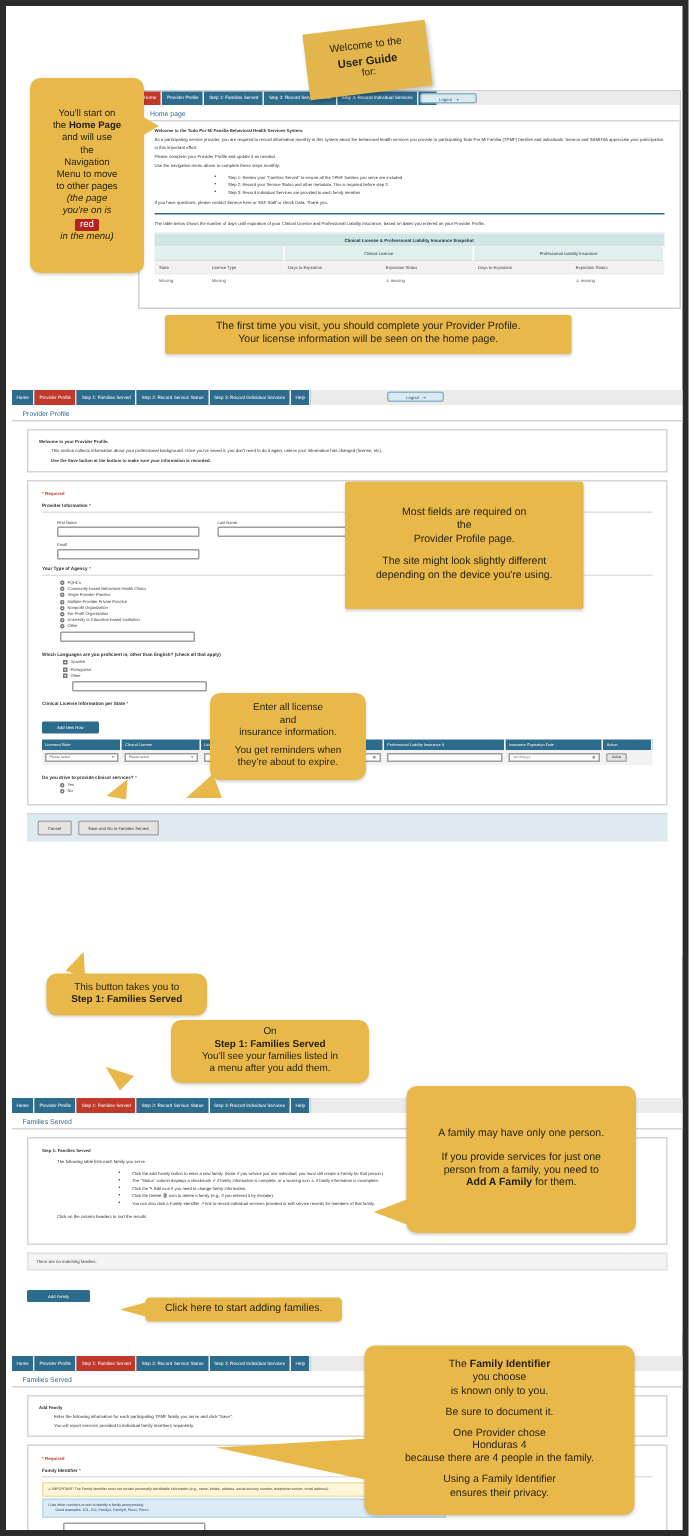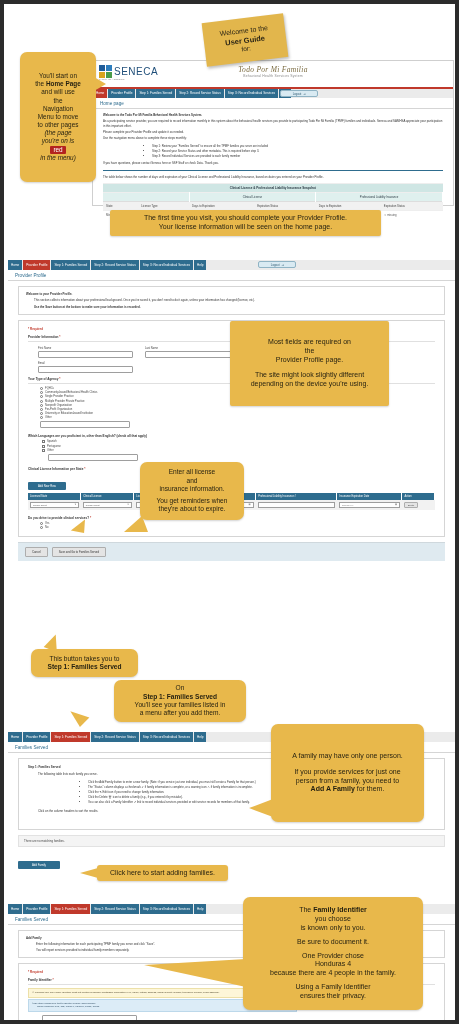--- a/index.html
+++ b/index.html
@@ -107,36 +107,20 @@
     display:flex; flex-direction:column; justify-content:center; align-items:center;
     line-height:1.25;
   }
 </style>
 </head>
 <body>
 
 <div class="page">
 
   <div class="app" style="left:88px; top:56px; width:362px; height:146px;">
-    <div class="app-header">
-      <div class="logo">
-        <span class="logo-grid">
-            <i class="lg1"></i>
-            <i class="lg2"></i>
-            <i class="lg3"></i>
-            <i class="lg4"></i>
-          </span>
-        <span class="logo-text">SENECA</span>
-      </div>
-      <div class="logo-sub">FAMILY OF AGENCIES</div>
-      <div class="brand">
-        <div class="brand-t">Todo Por Mi Familia</div>
-        <div class="brand-s">Behavioral Health Services System</div>
-      </div>
-    </div>
     <div class="navbar">
       <div class="nav-items">
         <div class="nav-item active">Home</div>
         <div class="nav-item">Provider Profile</div>
         <div class="nav-item">Step 1: Families Served</div>
         <div class="nav-item">Step 2: Record Service Status</div>
         <div class="nav-item">Step 3: Record Individual Services</div>
         <div class="nav-item">Help</div>
       </div>
       <div class="logout-btn">

